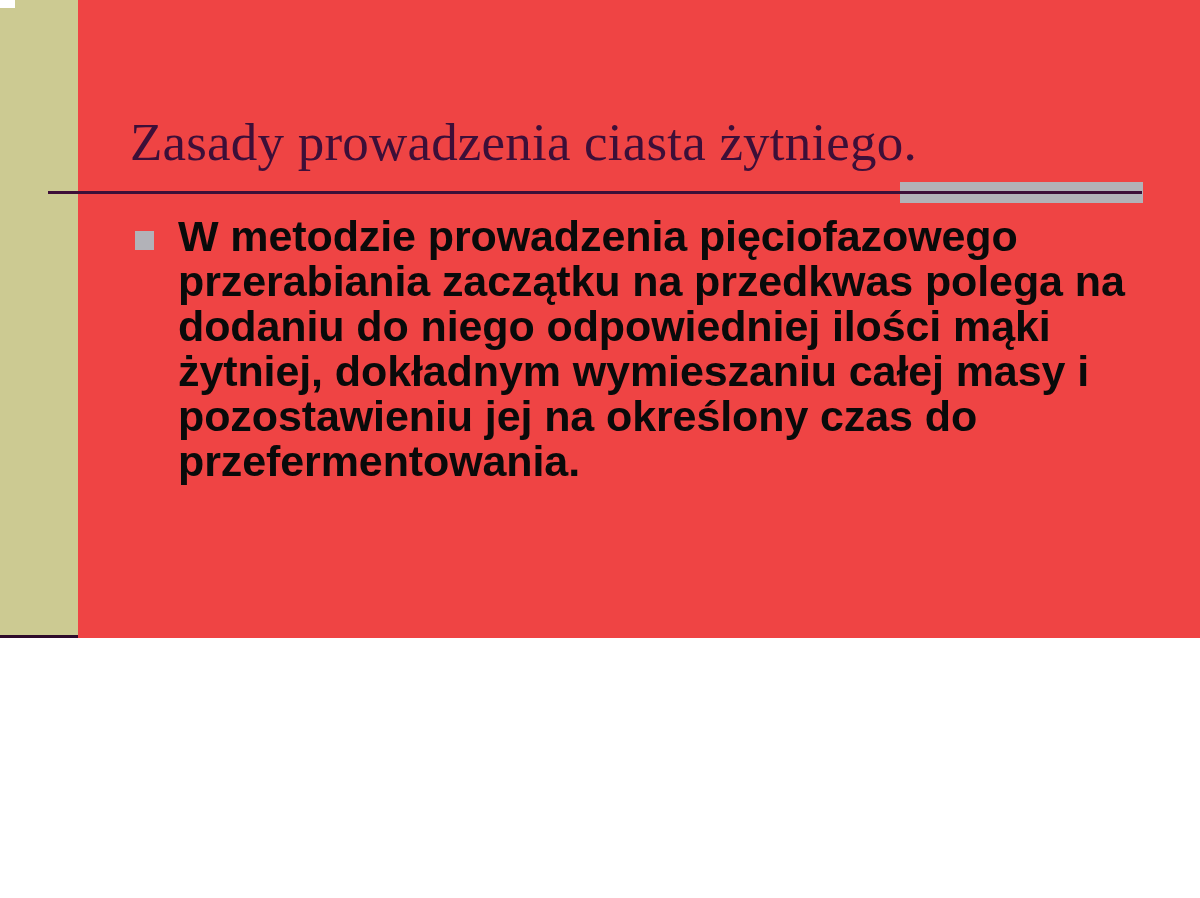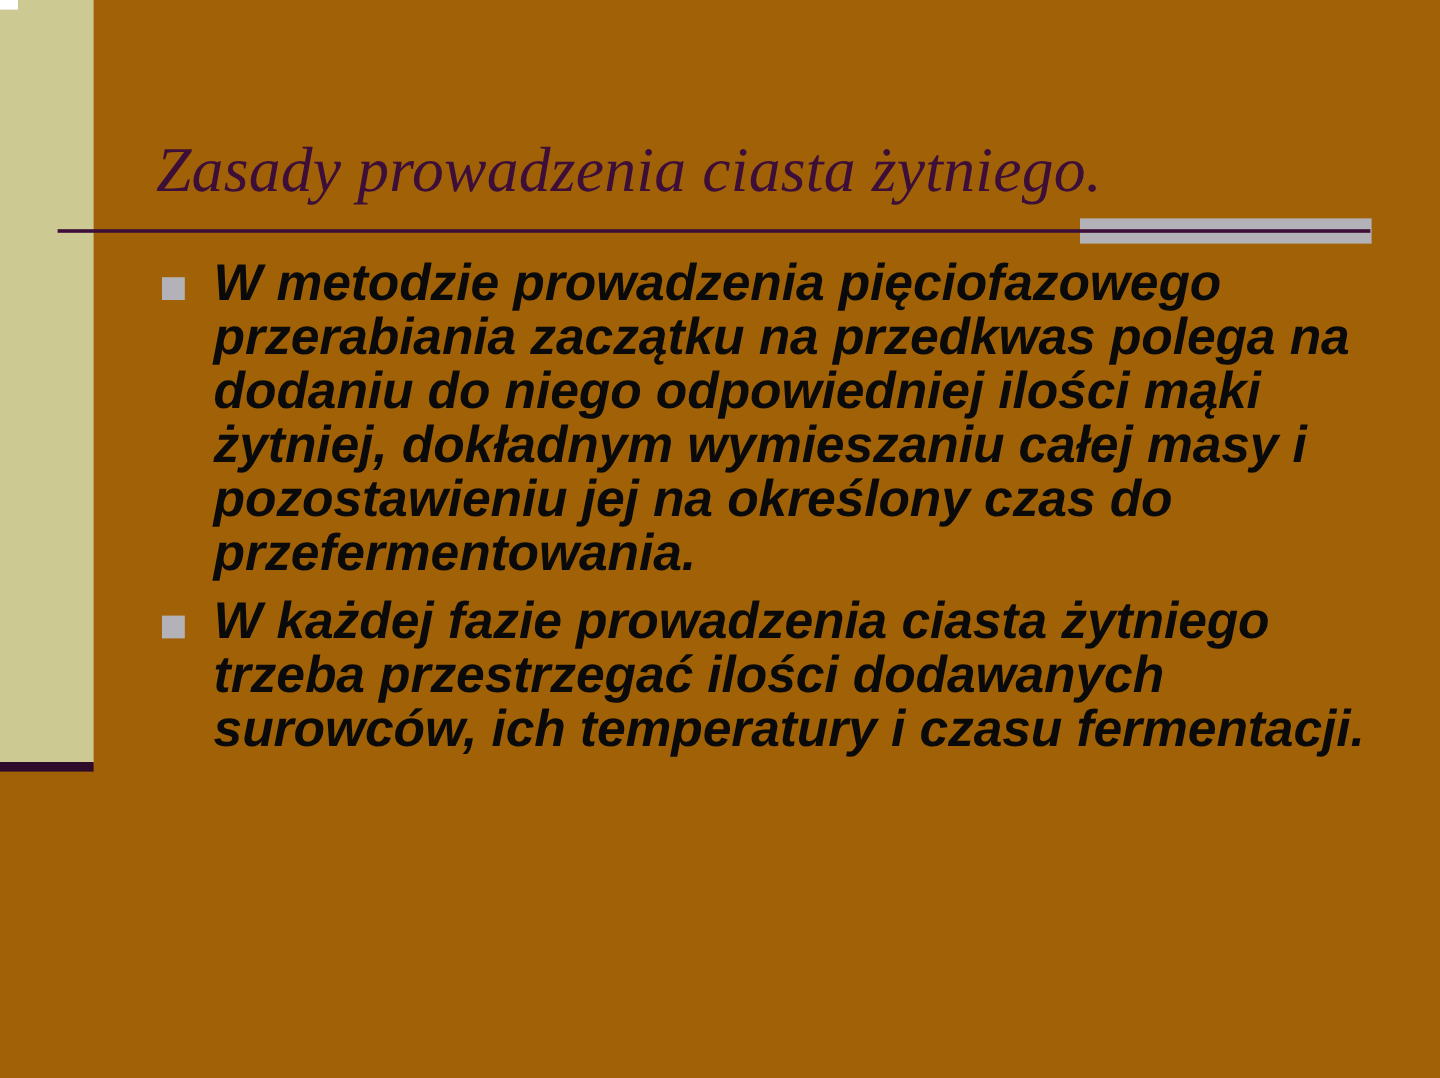--- a/index.html
+++ b/index.html
@@ -7,24 +7,23 @@
     padding: 0;
     background: #ffffff;
   }
   body {
     font-family: "Liberation Sans", sans-serif;
   }
 
   .slide {
     position: relative;
     width: 1200px;
-    height: 898px;
+    height: 638px;
     overflow: hidden;
-    background: #a16207;
-    font-style: italic;
+    background: #ef4444;
   }
 
   
   .side-band {
     position: absolute;
     left: 0;
     top: 0;
     width: 78px;
     height: 636px;
     background: #ccca92;
@@ -141,20 +140,16 @@
   <h1 class="slide-title">Zasady prowadzenia ciasta żytniego.</h1>
 
   <div class="header-accent"></div>
   <div class="header-rule"></div>
 
   <ul class="body-list">
     <li class="bullet-item">
       <span class="bullet-marker"></span>
       <span class="bullet-text">W metodzie prowadzenia pięciofazowego przerabiania zaczątku na przedkwas polega na dodaniu do niego odpowiedniej ilości mąki żytniej, dokładnym wymieszaniu całej masy i pozostawieniu jej na określony czas do przefermentowania.</span>
     </li>
-    <li class="bullet-item">
-      <span class="bullet-marker"></span>
-      <span class="bullet-text">W każdej fazie prowadzenia ciasta żytniego trzeba przestrzegać ilości dodawanych surowców, ich temperatury i czasu fermentacji.</span>
-    </li>
   </ul>
 
 
 </div>
 
 </body></html>

